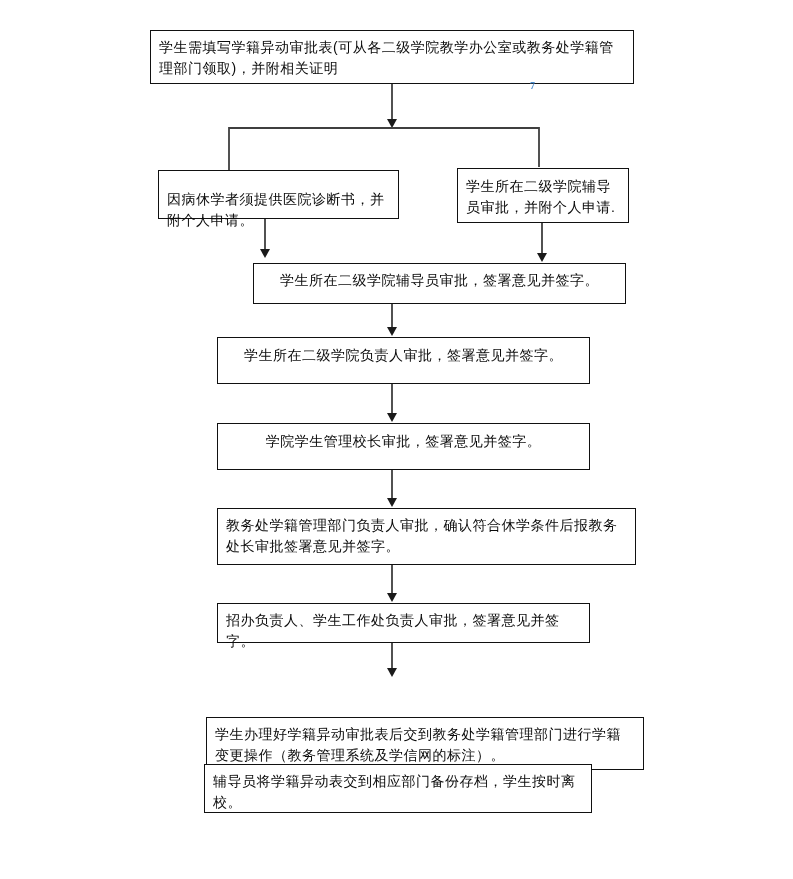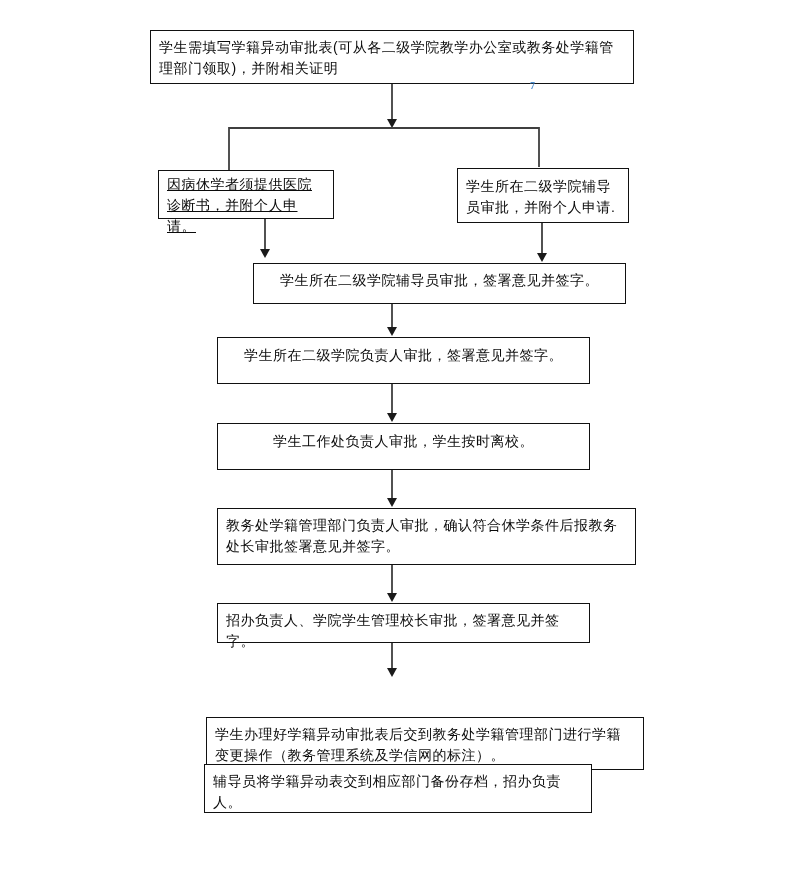--- a/index.html
+++ b/index.html
@@ -24,21 +24,21 @@
     font-size: 14px;
     line-height: 21px;
     padding: 6px 8px 0 8px;
     letter-spacing: 0.5px;
     text-align: left;
     color: #0b0b0b;
   }
   .center { text-align: center; }
 
   .b0 { left: 150px; top: 30px;  width: 484px; height: 54px; }
-  .b1 { left: 158px; top: 170px; width: 176px; height: 49px; padding-top: 3px; text-decoration: underline; }
+  .b1 { left: 158px; top: 170px; width: 241px; height: 49px; padding-top: 18px; }
   .b2 { left: 457px; top: 168px; width: 172px; height: 55px; padding-top: 7px; }
   .b3 { left: 217px; top: 263px; width: 373px; height: 41px; margin-left: 36px; }
   .b4 { left: 217px; top: 337px; width: 373px; height: 47px; padding-top: 7px; }
   .b5 { left: 217px; top: 423px; width: 373px; height: 47px; padding-top: 7px; }
   .b6 { left: 217px; top: 508px; width: 419px; height: 57px; }
   .b7 { left: 217px; top: 603px; width: 373px; height: 40px; }
   .b8 { left: 206px; top: 678px; width: 438px; height: 53px; margin-top: 39px; }
   .b9 { left: 204px; top: 764px; width: 388px; height: 49px; }
 
   #connectors {
@@ -126,23 +126,23 @@
   <span class="stray-mark">7</span>
 
   <div class="flowbox b1">因病休学者须提供医院诊断书，并附个人申请。</div>
 
   <div class="flowbox b2">学生所在二级学院辅导员审批，并附个人申请.</div>
 
   <div class="flowbox b3 center">学生所在二级学院辅导员审批，签署意见并签字。</div>
 
   <div class="flowbox b4 center">学生所在二级学院负责人审批，签署意见并签字。</div>
 
-  <div class="flowbox b5 center">学生工作处负责人审批，学生按时离校。</div>
+  <div class="flowbox b5 center">学院学生管理校长审批，签署意见并签字。</div>
 
   <div class="flowbox b6">教务处学籍管理部门负责人审批，确认符合休学条件后报教务处长审批签署意见并签字。</div>
 
-  <div class="flowbox b7">招办负责人、学院学生管理校长审批，签署意见并签字。</div>
+  <div class="flowbox b7">招办负责人、学生工作处负责人审批，签署意见并签字。</div>
 
   <div class="flowbox b8">学生办理好学籍异动审批表后交到教务处学籍管理部门进行学籍变更操作（教务管理系统及学信网的标注）。</div>
 
-  <div class="flowbox b9">辅导员将学籍异动表交到相应部门备份存档，招办负责人。</div>
+  <div class="flowbox b9">辅导员将学籍异动表交到相应部门备份存档，学生按时离校。</div>
 
 </div>
 
 </body></html>

